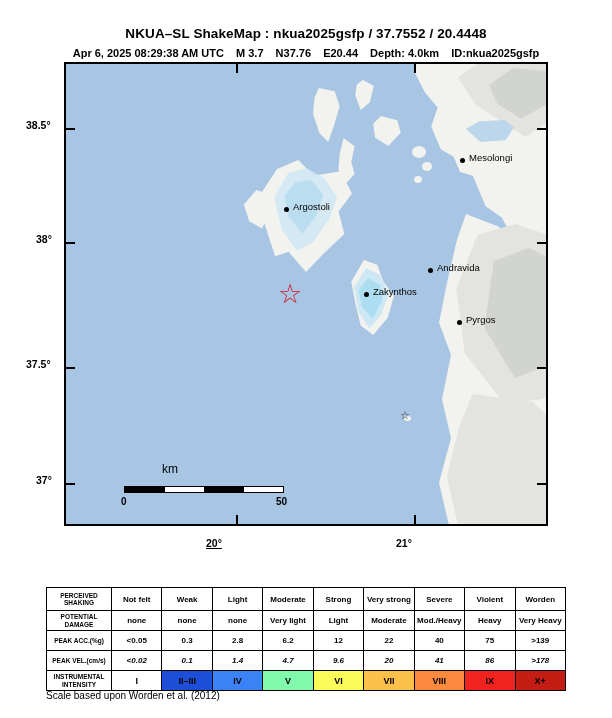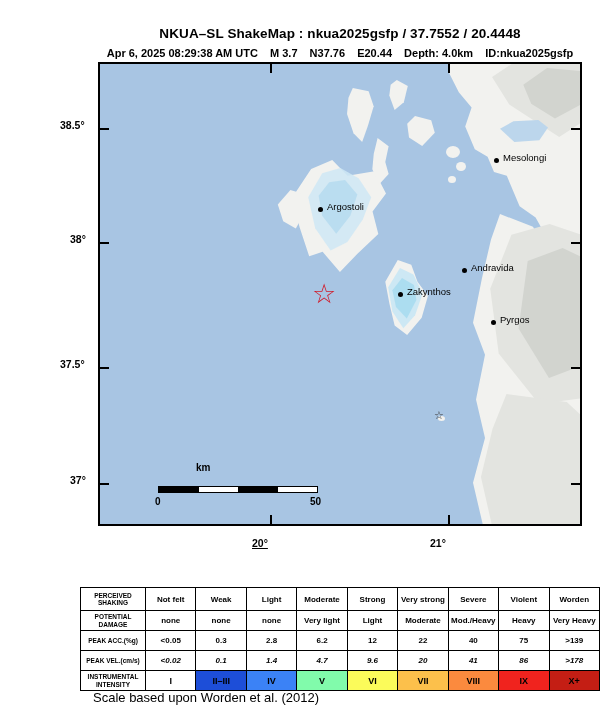--- a/index.html
+++ b/index.html
@@ -11,21 +11,20 @@
     width: 612px;
     height: 718px;
     font-family: "Liberation Sans", sans-serif;
     color: #000000;
     overflow: hidden;
   }
   .page {
     position: relative;
     width: 568px;
     height: 718px;
-    margin-left: 34px;
   }
 
   
   .title-main {
     position: absolute;
     top: 26px;
     left: 0;
     width: 612px;
     text-align: center;
     font-size: 13.5px;
@@ -113,22 +112,22 @@
     position: absolute;
     font-size: 11px;
     line-height: 11px;
     color: #3a3a3a;
     font-family: "DejaVu Sans", sans-serif;
   }
 
   
   .scalebar-label {
     position: absolute;
-    font-size: 10px;
-    font-weight: bold;
+    font-size: 12px;
+    font-weight: normal;
   }
   .scalebar {
     position: absolute;
     height: 7px;
     border: 1px solid #000;
     box-sizing: border-box;
     display: flex;
   }
   .scalebar div { height: 100%; }
   .sb-black { background: #000; }
@@ -174,23 +173,23 @@
     line-height: 7.5px;
     width: 62px;
     font-weight: bold;
     padding: 1px 1px;
   }
   .legend .hdr { height: 22px; font-size: 8px; line-height: 9px; }
   .legend .ital { font-style: italic; }
   .legend .int-cell { height: 16px; font-size: 9px; font-weight: bold; }
   .footnote {
     position: absolute;
-    left: 59px;
+    left: 46px;
     top: 690px;
-    font-size: 13px;
+    font-size: 10px;
   }
 </style>
 </head>
 <body>
 
 <div class="page">
 
   <div class="title-main">NKUA–SL ShakeMap : nkua2025gsfp / 37.7552 / 20.4448</div>
   <div class="title-sub">
     <span>Apr  6, 2025 08:29:38 AM UTC</span>
@@ -301,21 +300,21 @@
     </div>
     <div class="scale-num" style="left:55px; top:432px;">0</div>
     <div class="scale-num" style="left:210px; top:432px;">50</div>
   </div>
 
   <div class="axis-label" style="left:26px; top:119px;">38.5°</div>
   <div class="axis-label" style="left:36px; top:233px;">38°</div>
   <div class="axis-label" style="left:26px; top:358px;">37.5°</div>
   <div class="axis-label" style="left:36px; top:474px;text-align:right;">37°</div>
 
-  <div class="axis-label" style="left:218px; top:537px;text-decoration:underline;">20°</div>
+  <div class="axis-label" style="left:206px; top:537px;text-decoration:underline;">20°</div>
   <div class="axis-label" style="left:396px; top:537px;">21°</div>
 
 
   <table class="legend">
     <tbody>
         <tr>
       <td class="rowhead">PERCEIVED SHAKING</td>
       <td class="hdr">Not felt</td>
       <td class="hdr">Weak</td>
       <td class="hdr">Light</td>

